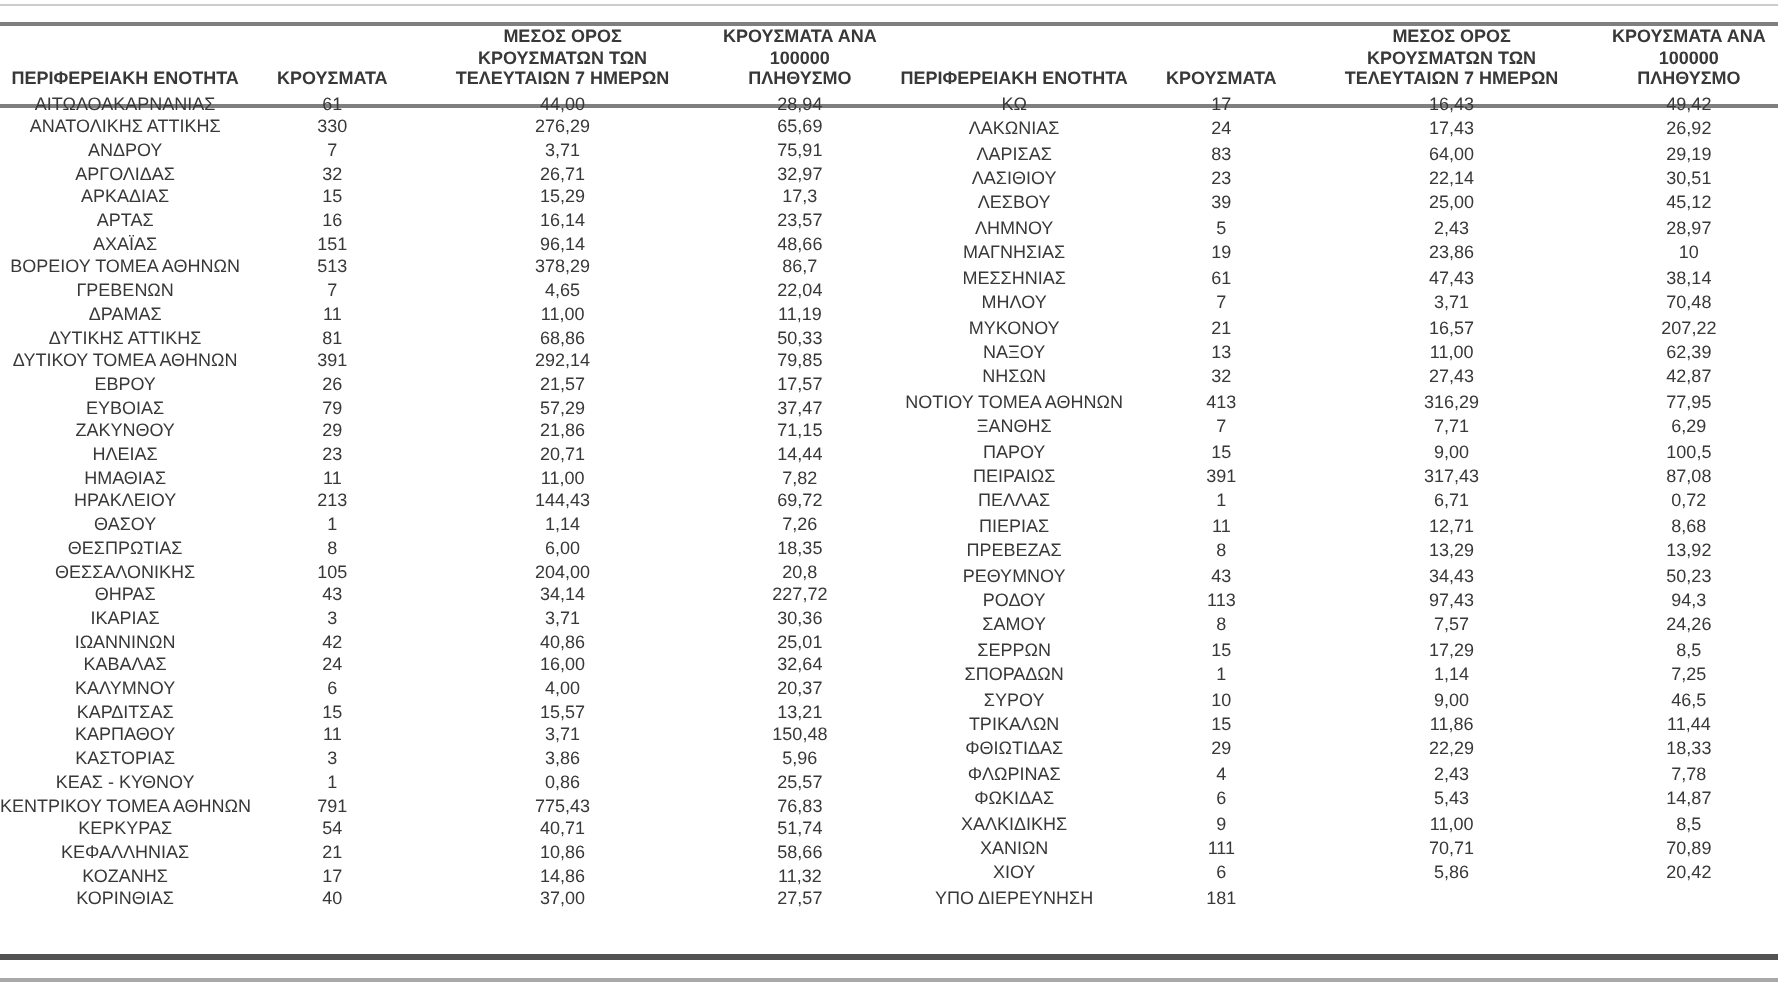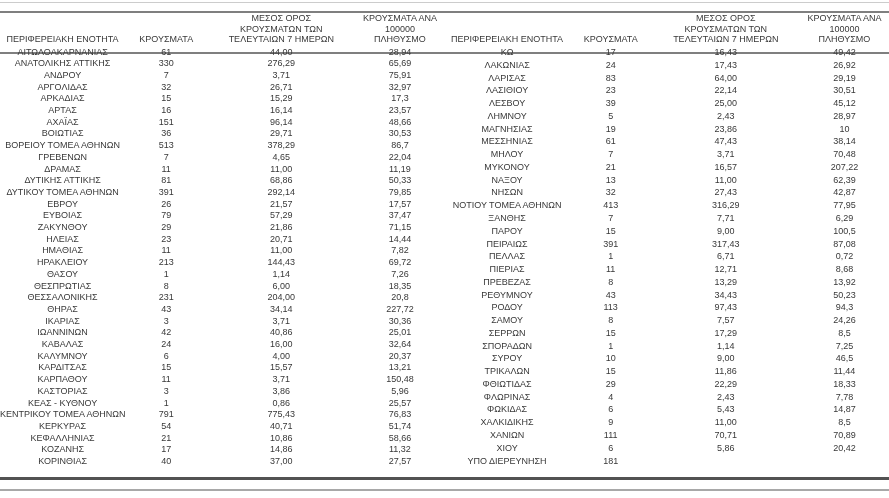--- a/index.html
+++ b/index.html
@@ -32,21 +32,21 @@
     table-layout: fixed;
     width: 444.5px;
   }
   col.c-region  { width: 125px; }
   col.c-cases   { width: 82px; }
   col.c-avg7    { width: 148px; }
   col.c-per100k { width: 89px; }
   th {
     height: 30px;
     vertical-align: bottom;
-    font-weight: normal;
+    font-weight: bold;
     font-size: 9px;
     line-height: 10.5px;
     white-space: pre-line;
     padding: 0 0 2px 0;
   }
   td {
     height: 11.7px;
     line-height: 11.7px;
     font-size: 9px;
     text-align: center;
@@ -123,26 +123,20 @@
             <td>16,14</td>
             <td>23,57</td>
           </tr>
           <tr>
             <td>ΑΧΑΪΑΣ</td>
             <td>151</td>
             <td>96,14</td>
             <td>48,66</td>
           </tr>
           <tr>
-            <td>ΒΟΙΩΤΙΑΣ</td>
-            <td>36</td>
-            <td>29,71</td>
-            <td>30,53</td>
-          </tr>
-          <tr>
             <td>ΒΟΡΕΙΟΥ ΤΟΜΕΑ ΑΘΗΝΩΝ</td>
             <td>513</td>
             <td>378,29</td>
             <td>86,7</td>
           </tr>
           <tr>
             <td>ΓΡΕΒΕΝΩΝ</td>
             <td>7</td>
             <td>4,65</td>
             <td>22,04</td>
@@ -208,21 +202,21 @@
             <td>7,26</td>
           </tr>
           <tr>
             <td>ΘΕΣΠΡΩΤΙΑΣ</td>
             <td>8</td>
             <td>6,00</td>
             <td>18,35</td>
           </tr>
           <tr>
             <td>ΘΕΣΣΑΛΟΝΙΚΗΣ</td>
-            <td>231</td>
+            <td>105</td>
             <td>204,00</td>
             <td>20,8</td>
           </tr>
           <tr>
             <td>ΘΗΡΑΣ</td>
             <td>43</td>
             <td>34,14</td>
             <td>227,72</td>
           </tr>
           <tr>

